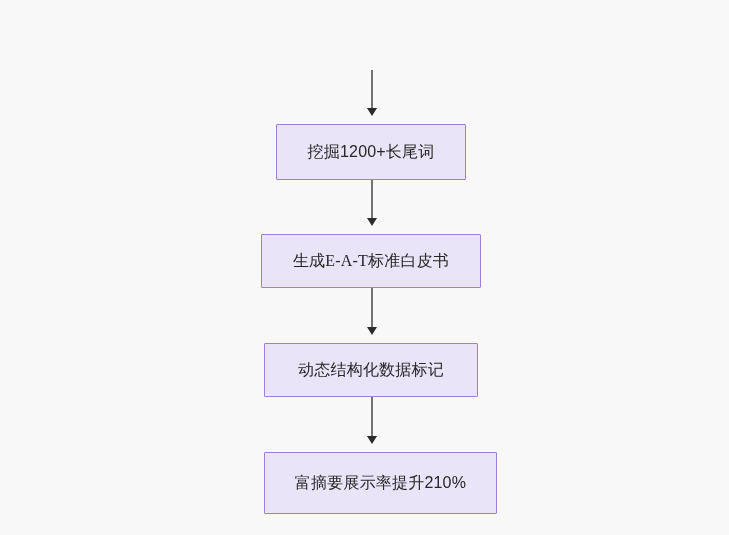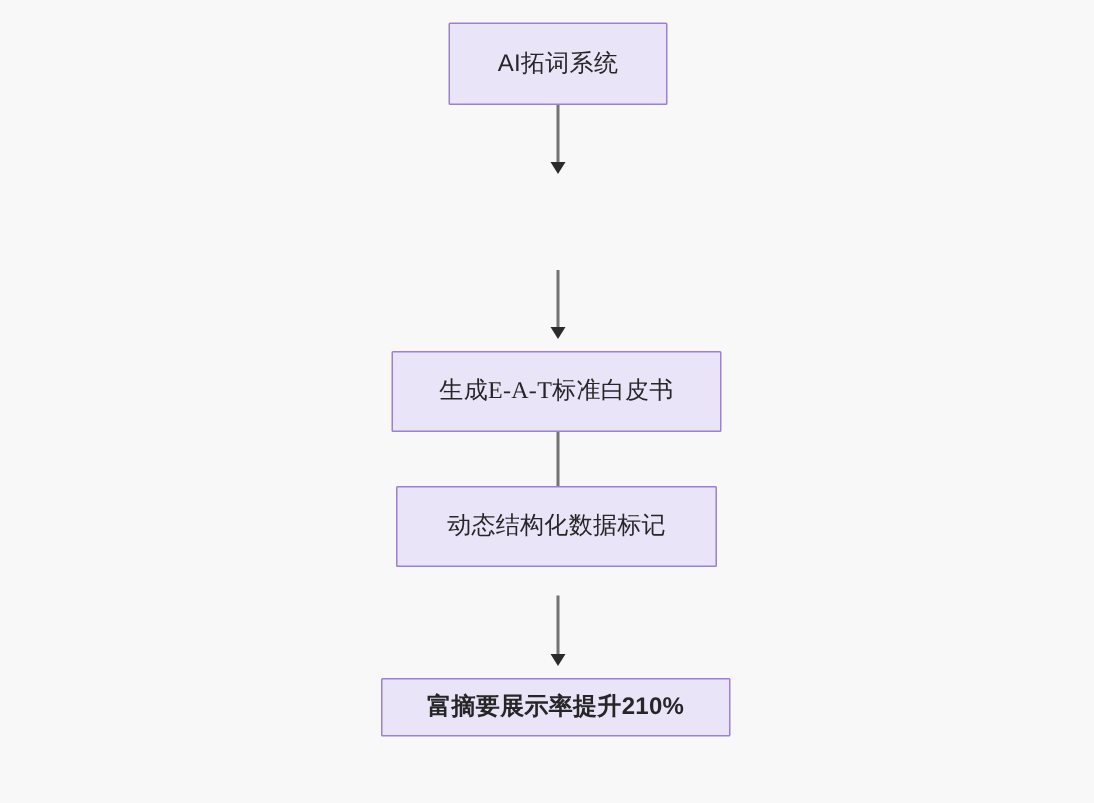--- a/index.html
+++ b/index.html
@@ -75,26 +75,26 @@
   </div>
   <div class="edge" style="left: 371px; top: 288px;">
     <div class="edge-line" style="height: 40px;"></div>
     <div class="edge-head" style="top: 39px;"></div>
   </div>
   <div class="edge" style="left: 371px; top: 397px;">
     <div class="edge-line" style="height: 40px;"></div>
     <div class="edge-head" style="top: 39px;"></div>
   </div>
 
-  <div class="node" style="left: 299px; top: 15px; width: 146px; height: 55px;">
-    <span class="node-label">AI拓词系统</span>
+  <div class="node" style="left: 276px; top: 124px; width: 190px; height: 56px;">
+    <span class="node-label">挖掘1200+长尾词</span>
   </div>
   <div class="node" style="left: 261px; top: 234px; width: 220px; height: 54px; font-family: Liberation Serif, serif;">
     <span class="node-label">生成E-A-T标准白皮书</span>
   </div>
-  <div class="node" style="left: 264px; top: 324px; width: 214px; height: 54px;">
+  <div class="node" style="left: 264px; top: 343px; width: 214px; height: 54px;">
     <span class="node-label">动态结构化数据标记</span>
   </div>
-  <div class="node" style="left: 254px; top: 452px; width: 233px; height: 39px; font-weight: bold;">
+  <div class="node" style="left: 264px; top: 452px; width: 233px; height: 62px;">
     <span class="node-label">富摘要展示率提升210%</span>
   </div>
 
 </div>
 
 </body></html>

